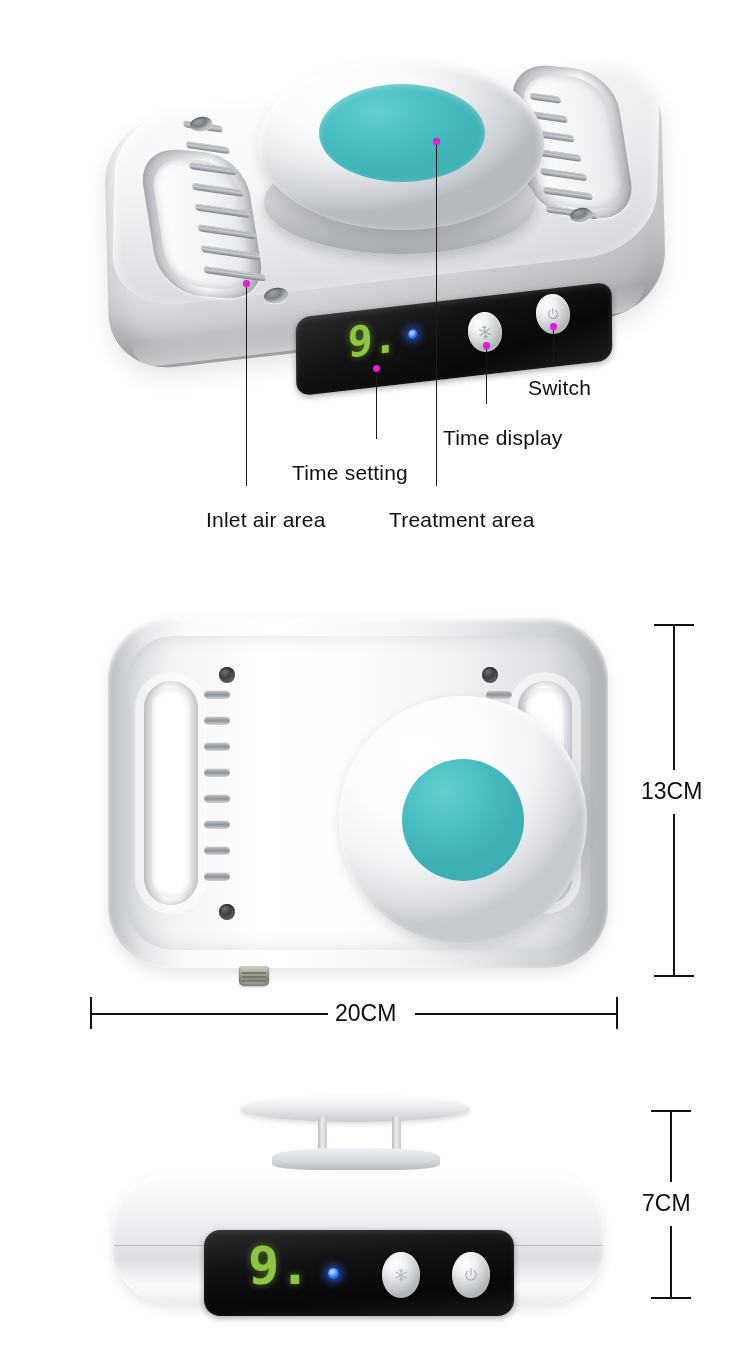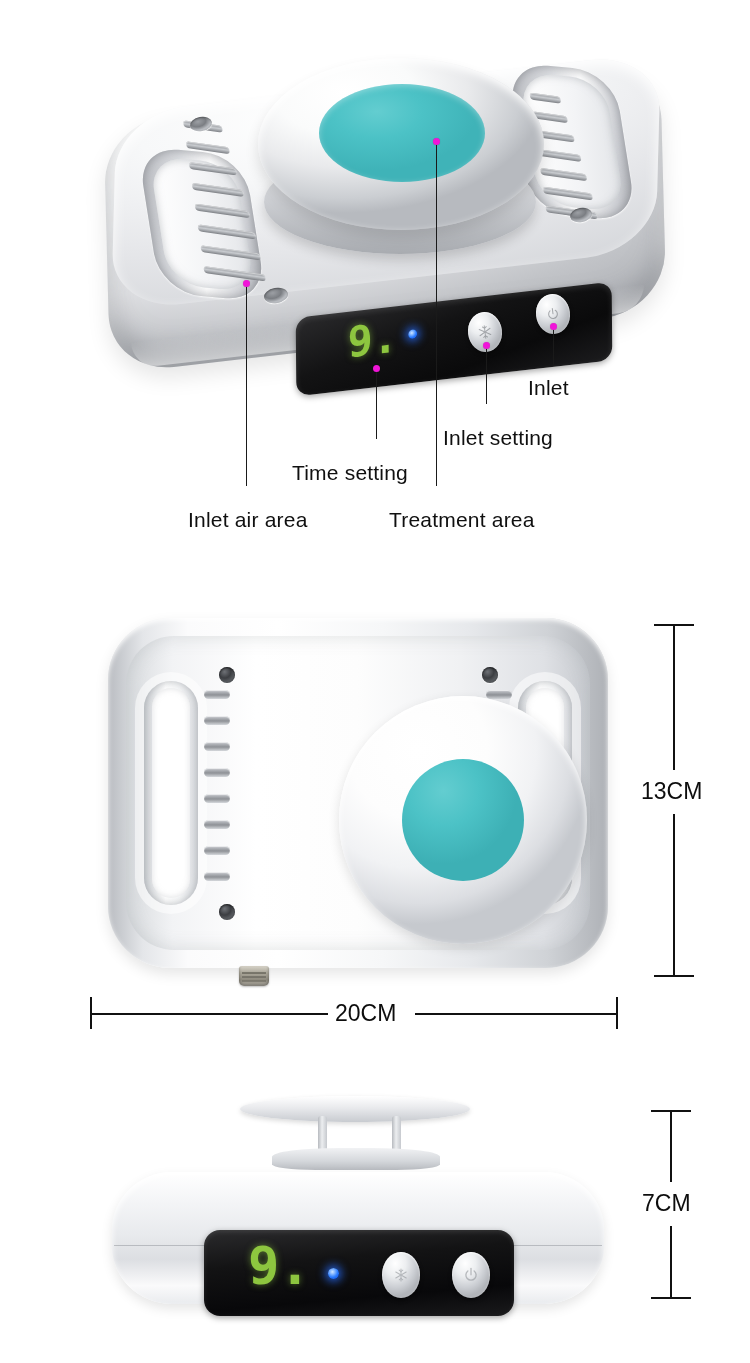--- a/index.html
+++ b/index.html
@@ -302,37 +302,37 @@
       <svg width="14" height="14" viewBox="0 0 24 24">
         <g stroke="#6d7176" stroke-width="1.9" fill="none" stroke-linecap="round">
           <path d="M7.5 6.2a7.5 7.5 0 1 0 9 0"></path>
             <line x1="12" y1="2.5" x2="12" y2="11.5"></line>
         </g>
       </svg>
     </div>
 
     <div class="leader" style="left:246px;top:286px;height:200px;"></div>
     <div class="dot" style="left:243px;top:280px;"></div>
-    <div class="callout-label" style="left:188px;top:508px;text-align:center;">Inlet air area</div>
+    <div class="callout-label" style="left:206px;top:508px;text-align:center;">Inlet air area</div>
 
     <div class="leader" style="left:376px;top:371px;height:68px;"></div>
     <div class="dot" style="left:373px;top:365px;"></div>
     <div class="callout-label" style="left:292px;top:461px;">Time setting</div>
 
     <div class="leader" style="left:436px;top:144px;height:342px;"></div>
     <div class="dot" style="left:433px;top:138px;"></div>
     <div class="callout-label" style="left:389px;top:508px;">Treatment area</div>
 
     <div class="leader" style="left:486px;top:348px;height:56px;"></div>
     <div class="dot" style="left:483px;top:342px;"></div>
-    <div class="callout-label" style="left:443px;top:426px;">Inlet setting</div>
+    <div class="callout-label" style="left:443px;top:426px;">Time display</div>
 
     <div class="leader" style="left:553px;top:329px;height:36px;"></div>
     <div class="dot" style="left:550px;top:323px;"></div>
-    <div class="callout-label" style="left:528px;top:376px;">Inlet</div>
+    <div class="callout-label" style="left:528px;top:376px;">Switch</div>
   </div>
 
   <div class="abs" id="view-top">
     <div class="top-body">
       <div class="top-inner"></div>
 
       <div class="top-handle" style="left:36px;top:63px;">
         <div class="inner"></div>
       </div>
       <div class="top-handle" style="left:410px;top:63px;">

